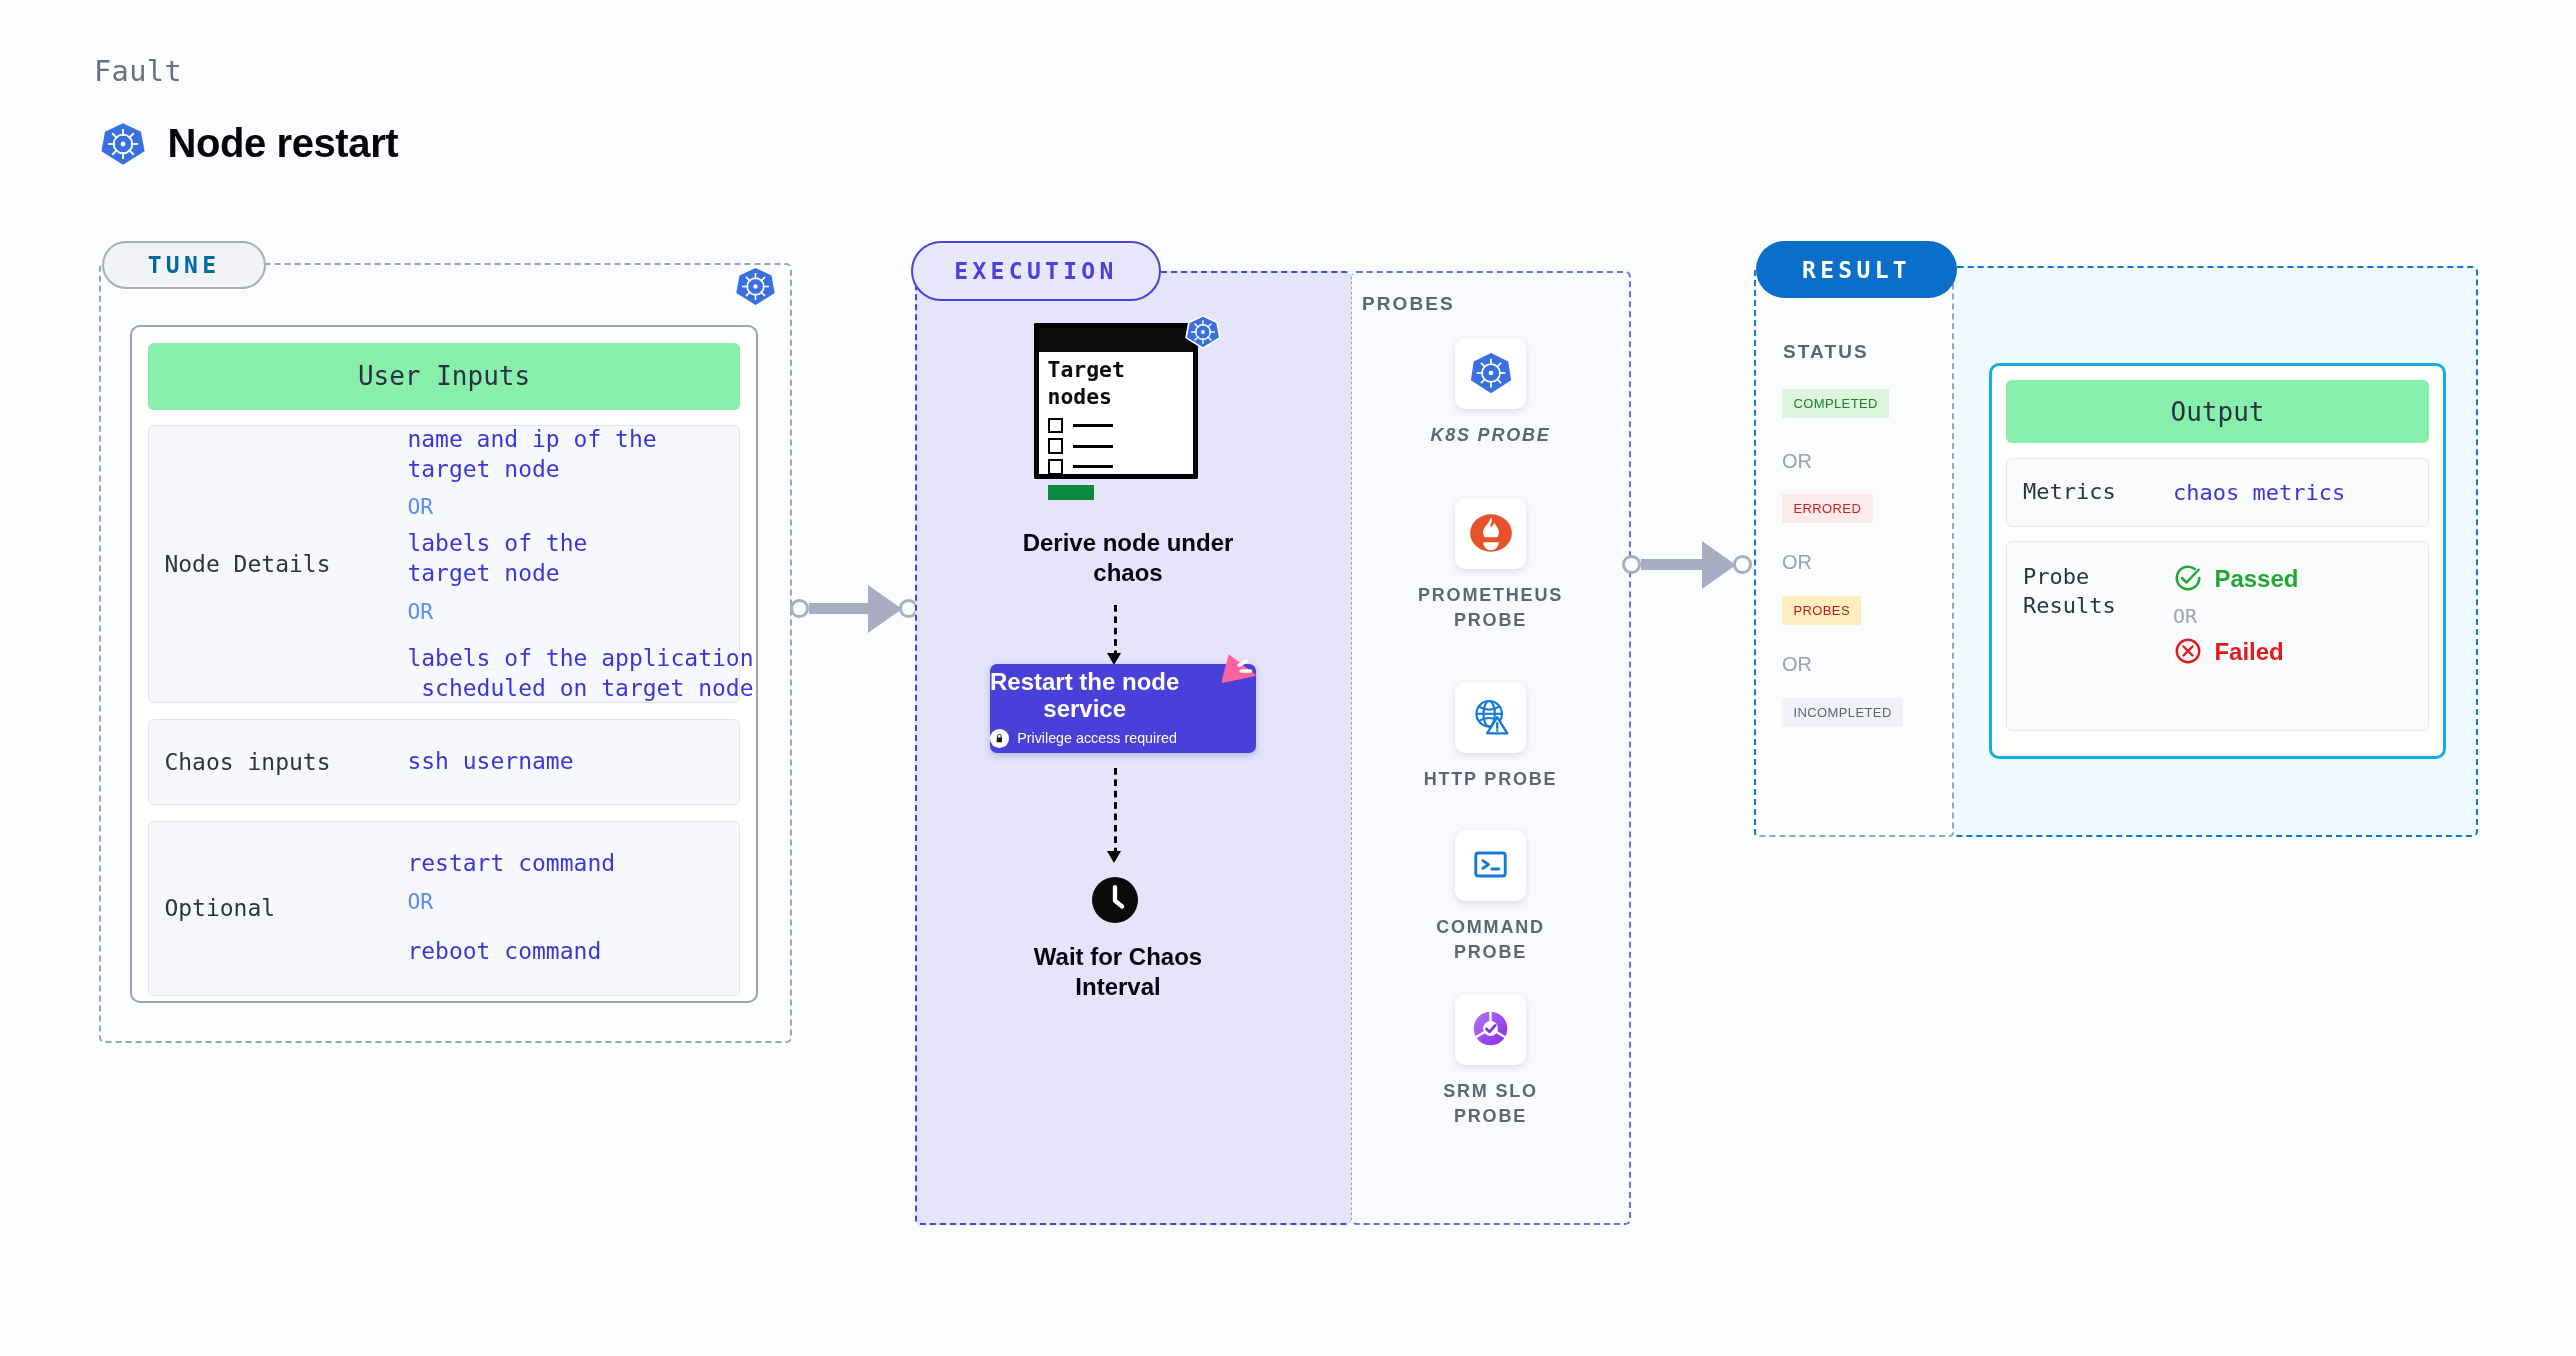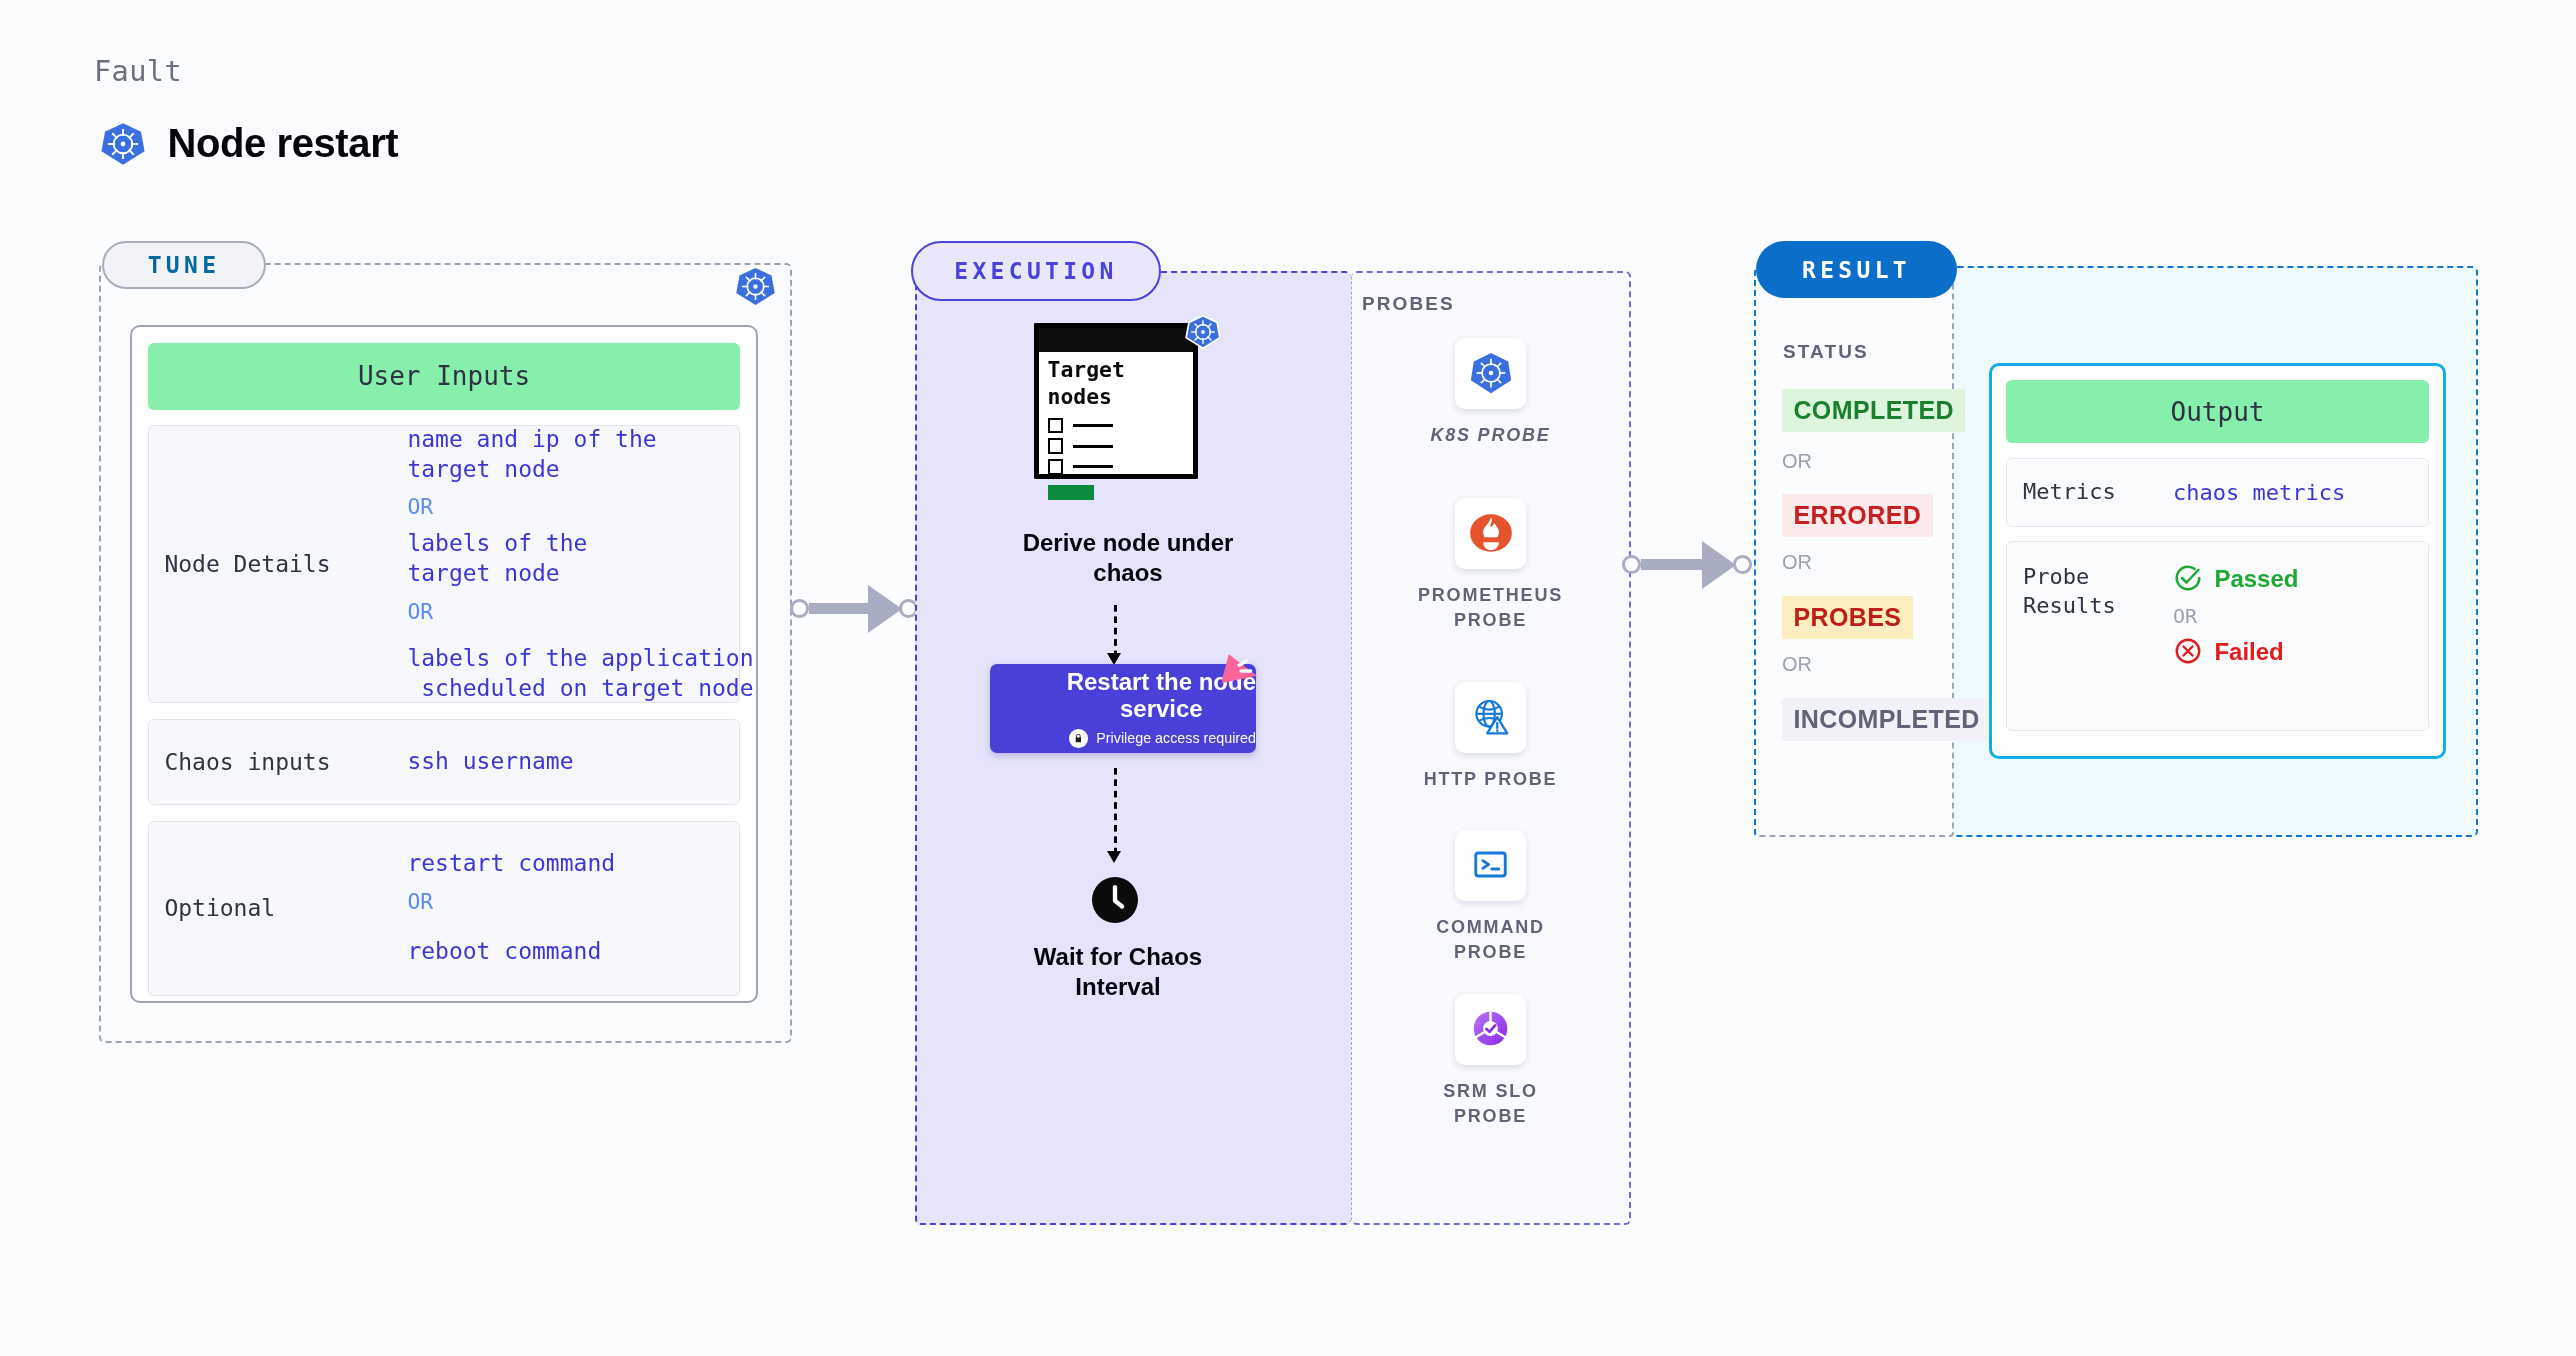--- a/index.html
+++ b/index.html
@@ -134,21 +134,21 @@
   }
   .arrow-head-down {
     position:absolute; width:0;height:0;
     border-left:7.9px solid transparent; border-right:7.9px solid transparent;
     border-top:12px solid #000;
   }
 
   #restart-box {
     position: absolute; left: 990px; top: 664px; width: 266px; height: 89px;
     background: #4840d8; border-radius: 7.1px;
-    display:flex; flex-direction:column; align-items:flex-end; justify-content:center;
+    display:flex; flex-direction:column; align-items:flex-start; justify-content:center;
     box-shadow: 0 2.9px 7.1px rgba(60,55,170,.25);
   }
   #restart-box .t {
     color:#fff; font-weight:bold; font-size:24px; line-height:1.12; text-align:center;
   }
   #restart-box .sub {
     display:flex; align-items:center; gap:8.6px; margin-top:5.7px;
     color:#fff; font-size:14.3px;
   }
   .lock-pill {
@@ -194,21 +194,21 @@
   #result-pill {
     left: 1756px; top: 241px; width: 201px; height: 57px;
     background: #0b6fca; border: none; color: #fff;
   }
   #status-title {
     position:absolute; left: 1783px; top: 341px;
     font-size: 19px; font-weight:bold; letter-spacing:2.1px; color:#5f6478;
   }
   .status-badge {
     position:absolute; border-radius:0; padding: 7.1px 11.4px;
-    font-size: 25px; font-weight:bold; letter-spacing:0.4px;
+    font-size: 13px; font-weight:normal; letter-spacing:0.4px;
   }
   .status-or {
     position:absolute; font-size:20px; color:#9ca1b2;
     font-family:"Liberation Sans", sans-serif;
   }
 
   #output-card {
     position:absolute; left: 1989px; top: 363px; width: 457px; height: 396px;
     background:#fff; border: 3.6px solid #13ade4; border-radius: 10px; padding: 14.3px;
   }

